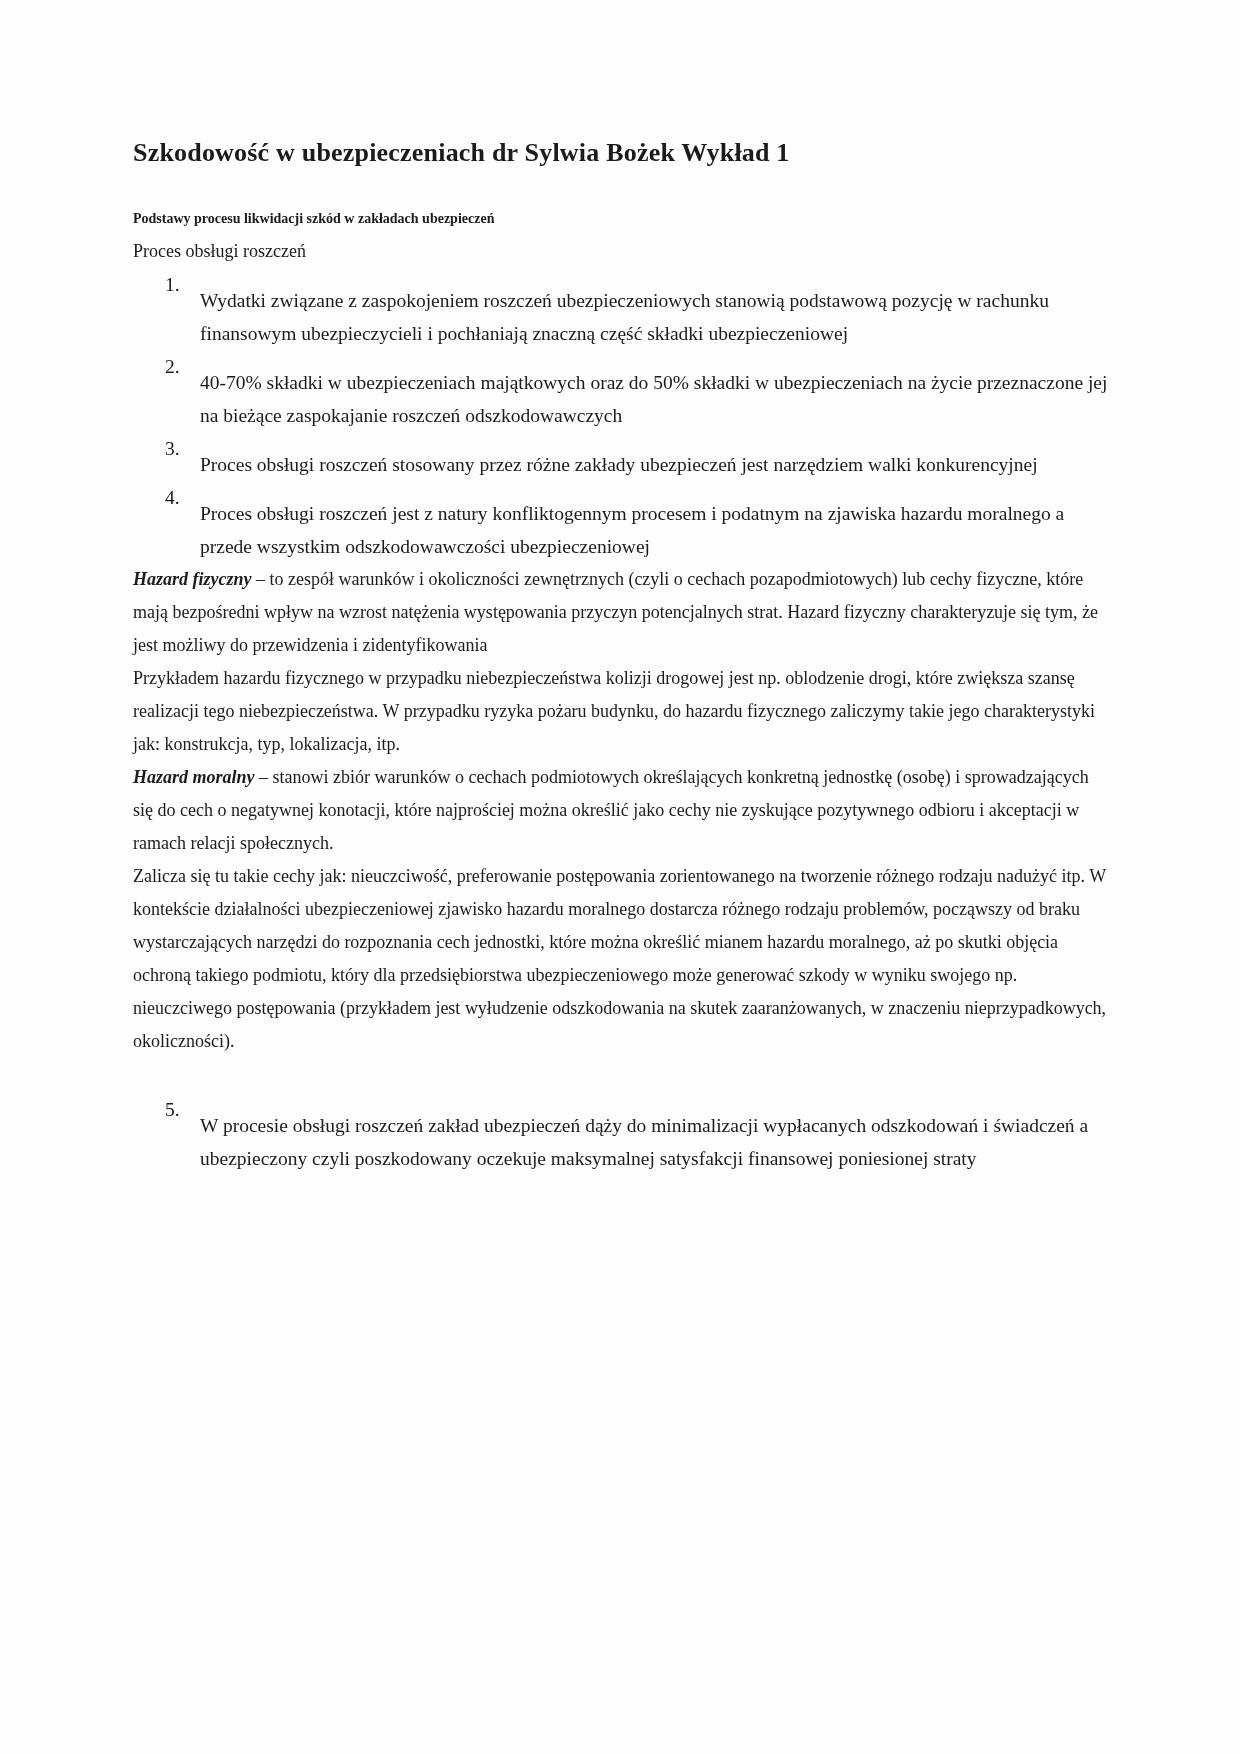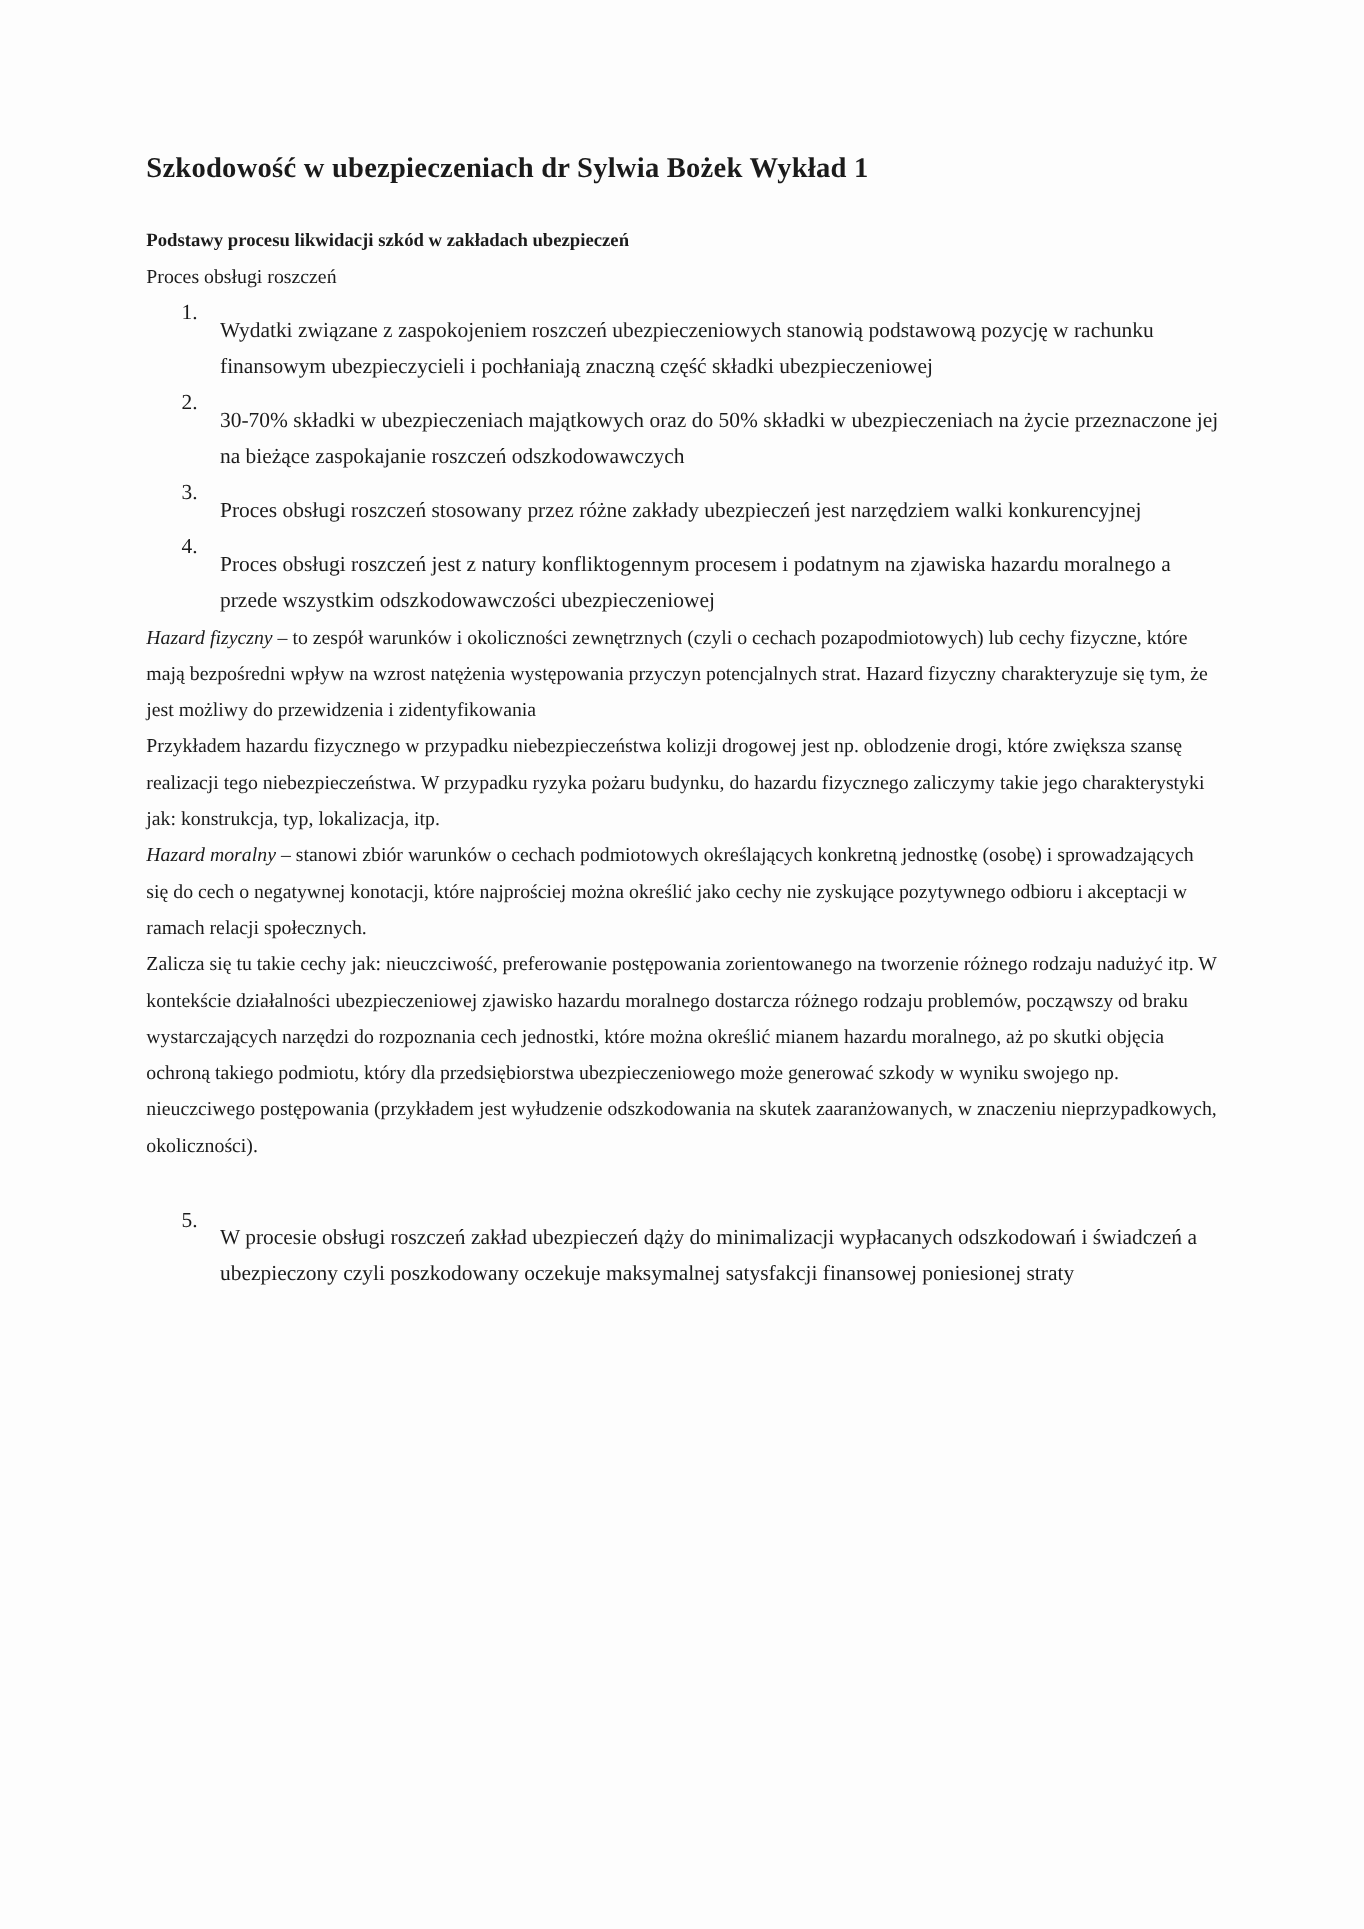--- a/index.html
+++ b/index.html
@@ -24,21 +24,21 @@
     width: 976px;
   }
   .title {
     font-size: 26px;
     font-weight: bold;
     line-height: 30px;
     margin: 0 0 34px 0;
     letter-spacing: 0.2px;
   }
   .h2 {
-    font-size: 17px;
+    font-size: 14px;
     font-weight: bold;
     line-height: 33px;
     margin: 0;
   }
   .para {
     font-size: 18px;
     line-height: 33px;
     margin: 0;
     text-align: left;
   }
@@ -57,21 +57,21 @@
   }
   .num {
     flex: 0 0 35px;
     width: 35px;
   }
   .li-text {
     flex: 1 1 auto;
     margin-top: 16px;
   }
   .term {
-    font-weight: normal;
+    font-weight: bold;
     font-style: italic;
   }
   .item5-gap {
     margin-top: 35px;
   }
 </style>
 </head>
 <body>
 
 <div class="page">
@@ -82,21 +82,21 @@
     <h2 class="h2">Podstawy procesu likwidacji szkód w zakładach ubezpieczeń</h2>
     <p class="para">Proces obsługi roszczeń</p>
 
     <div class="list">
       <div class="li">
         <span class="num">1.</span>
         <span class="li-text">Wydatki związane z zaspokojeniem roszczeń ubezpieczeniowych stanowią podstawową pozycję w rachunku finansowym ubezpieczycieli i pochłaniają znaczną część składki ubezpieczeniowej</span>
       </div>
       <div class="li">
         <span class="num">2.</span>
-        <span class="li-text">30-70% składki w ubezpieczeniach majątkowych oraz do 50% składki w ubezpieczeniach na życie przeznaczone jej na bieżące zaspokajanie roszczeń odszkodowawczych</span>
+        <span class="li-text">40-70% składki w ubezpieczeniach majątkowych oraz do 50% składki w ubezpieczeniach na życie przeznaczone jej na bieżące zaspokajanie roszczeń odszkodowawczych</span>
       </div>
       <div class="li">
         <span class="num">3.</span>
         <span class="li-text">Proces obsługi roszczeń stosowany przez różne zakłady ubezpieczeń jest narzędziem walki konkurencyjnej</span>
       </div>
       <div class="li">
         <span class="num">4.</span>
         <span class="li-text">Proces obsługi roszczeń jest z natury konfliktogennym procesem i podatnym na zjawiska hazardu moralnego a przede wszystkim odszkodowawczości ubezpieczeniowej</span>
       </div>
     </div>

